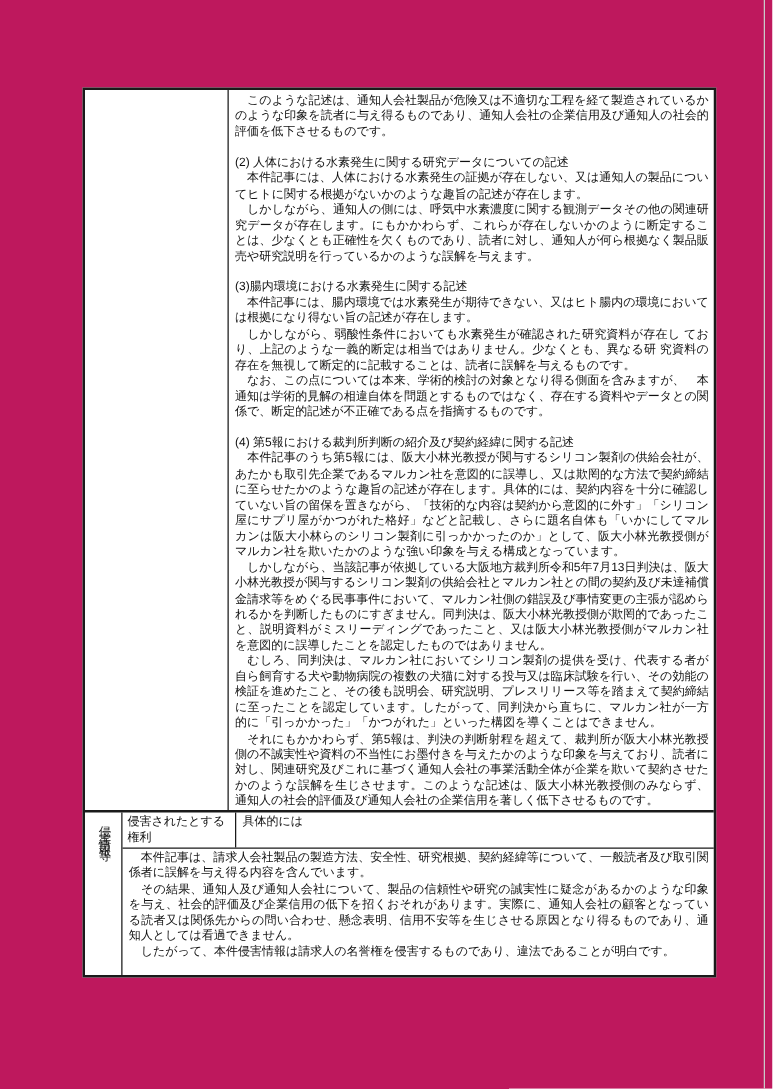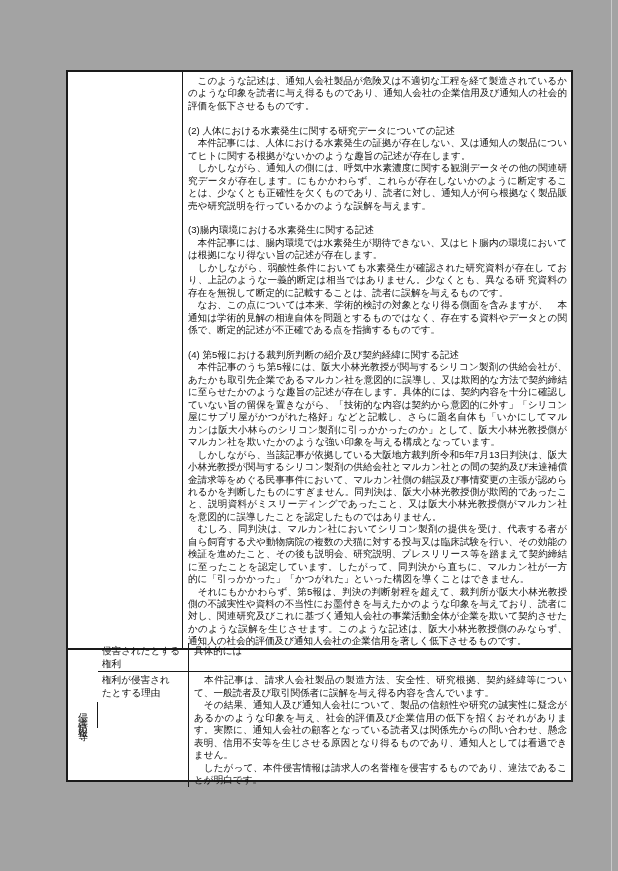--- a/index.html
+++ b/index.html
@@ -9,21 +9,21 @@
     height: 871px;
     background: #ffffff;
     font-family: "Liberation Sans", "DejaVu Sans", sans-serif;
     color: #111;
     overflow: hidden;
   }
   .page {
     position: relative;
     width: 618px;
     height: 871px;
-    background: #a3a3a3;
+    background: #be185d;
   }
   .page-edge {
     position: absolute;
     left: 611px;
     top: 0;
     width: 1px;
     height: 871px;
     background: #c9c9c9;
   }
   .doc-table {
@@ -52,21 +52,20 @@
     font-size: 9.6px;
     line-height: 12.45px;
     white-space: pre-wrap;
     text-align: justify;
     letter-spacing: 0;
   }
   .row2 {
     display: flex;
     border-top: 2px solid #1a1a1a;
     height: 130px;
-    align-items: center;
   }
   .colA {
     width: 29px;
     flex: none;
     border-right: 1px solid #1a1a1a;
     display: flex;
     justify-content: center;
     align-items: flex-start;
     padding-top: 3px;
   }
@@ -146,24 +145,20 @@
           <div class="colB">
             <div class="jp-label">侵害されたとする
 権利</div>
           </div>
           <div class="colC">
             <div class="jp-body">具体的には</div>
           </div>
         </div>
 
         <div class="sub-row sub-row-b">
-          <div class="colB">
-            <div class="jp-label">権利が侵害され
-たとする理由</div>
-          </div>
           <div class="colC">
             <div class="jp-body">　本件記事は、請求人会社製品の製造方法、安全性、研究根拠、契約経緯等について、一般読者及び取引関係者に誤解を与え得る内容を含んでいます。
 　その結果、通知人及び通知人会社について、製品の信頼性や研究の誠実性に疑念があるかのような印象を与え、社会的評価及び企業信用の低下を招くおそれがあります。実際に、通知人会社の顧客となっている読者又は関係先からの問い合わせ、懸念表明、信用不安等を生じさせる原因となり得るものであり、通知人としては看過できません。
 　したがって、本件侵害情報は請求人の名誉権を侵害するものであり、違法であることが明白です。</div>
           </div>
         </div>
 
       </div>
     </div>
 

